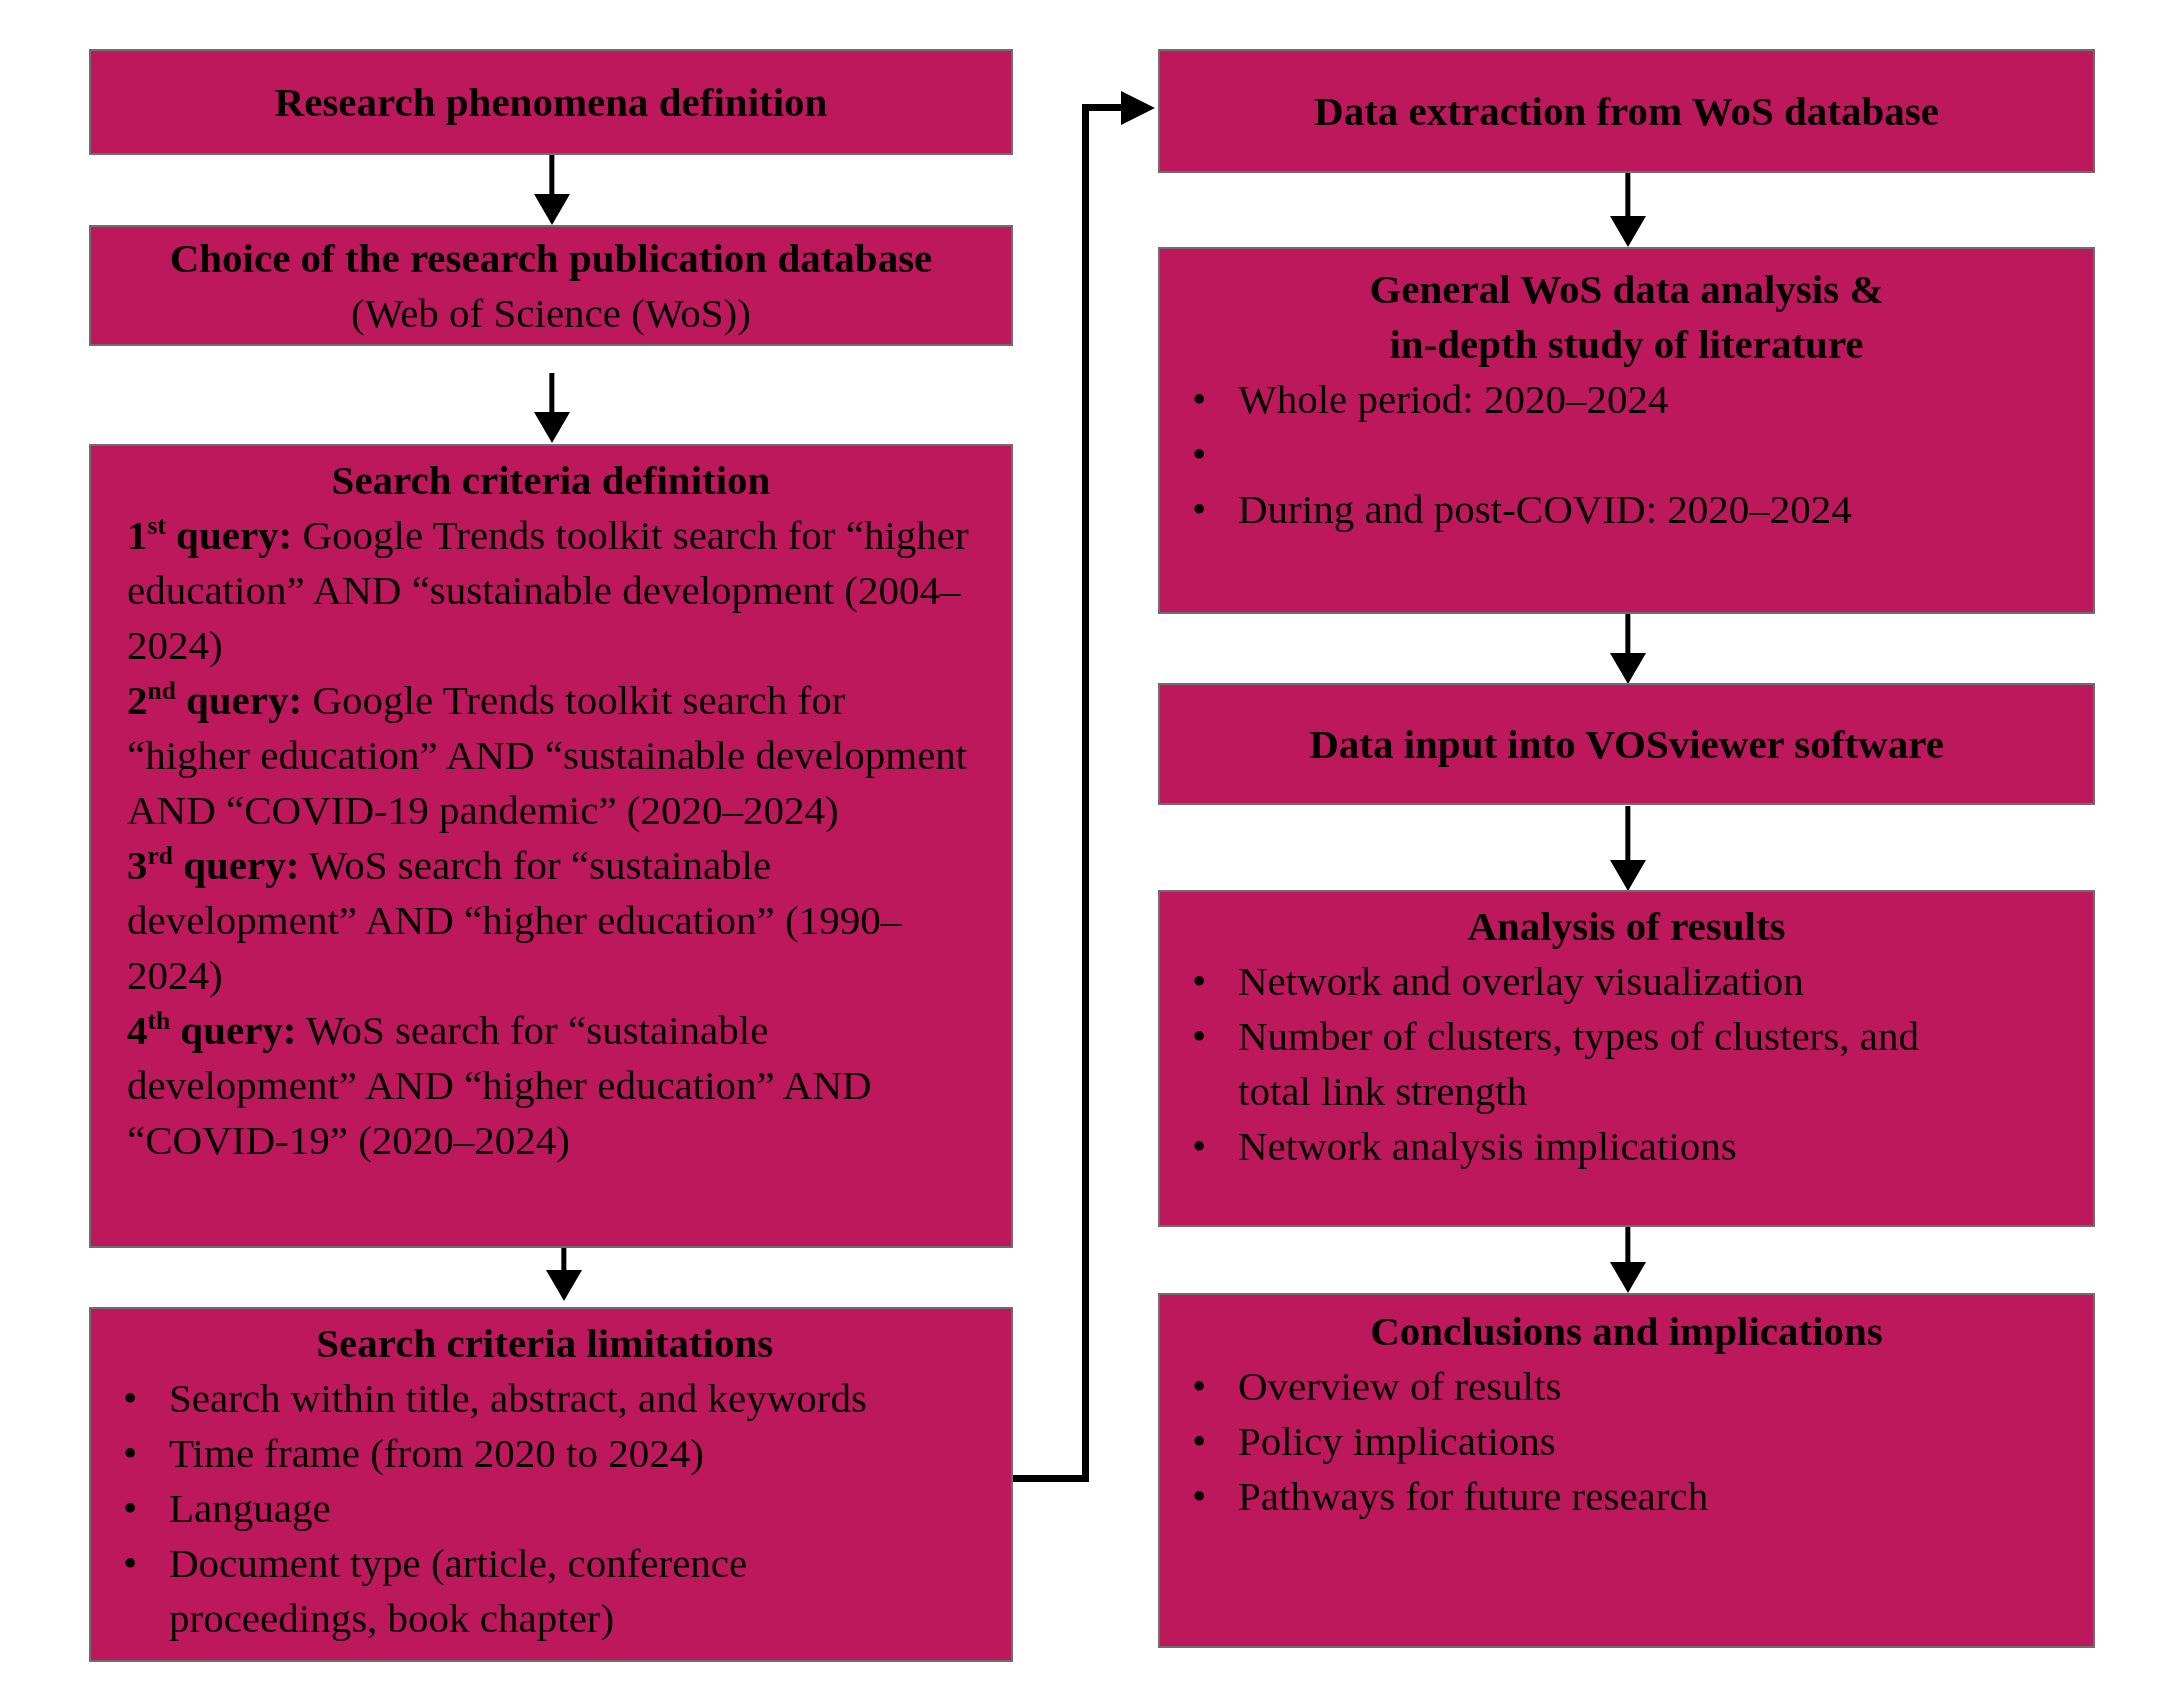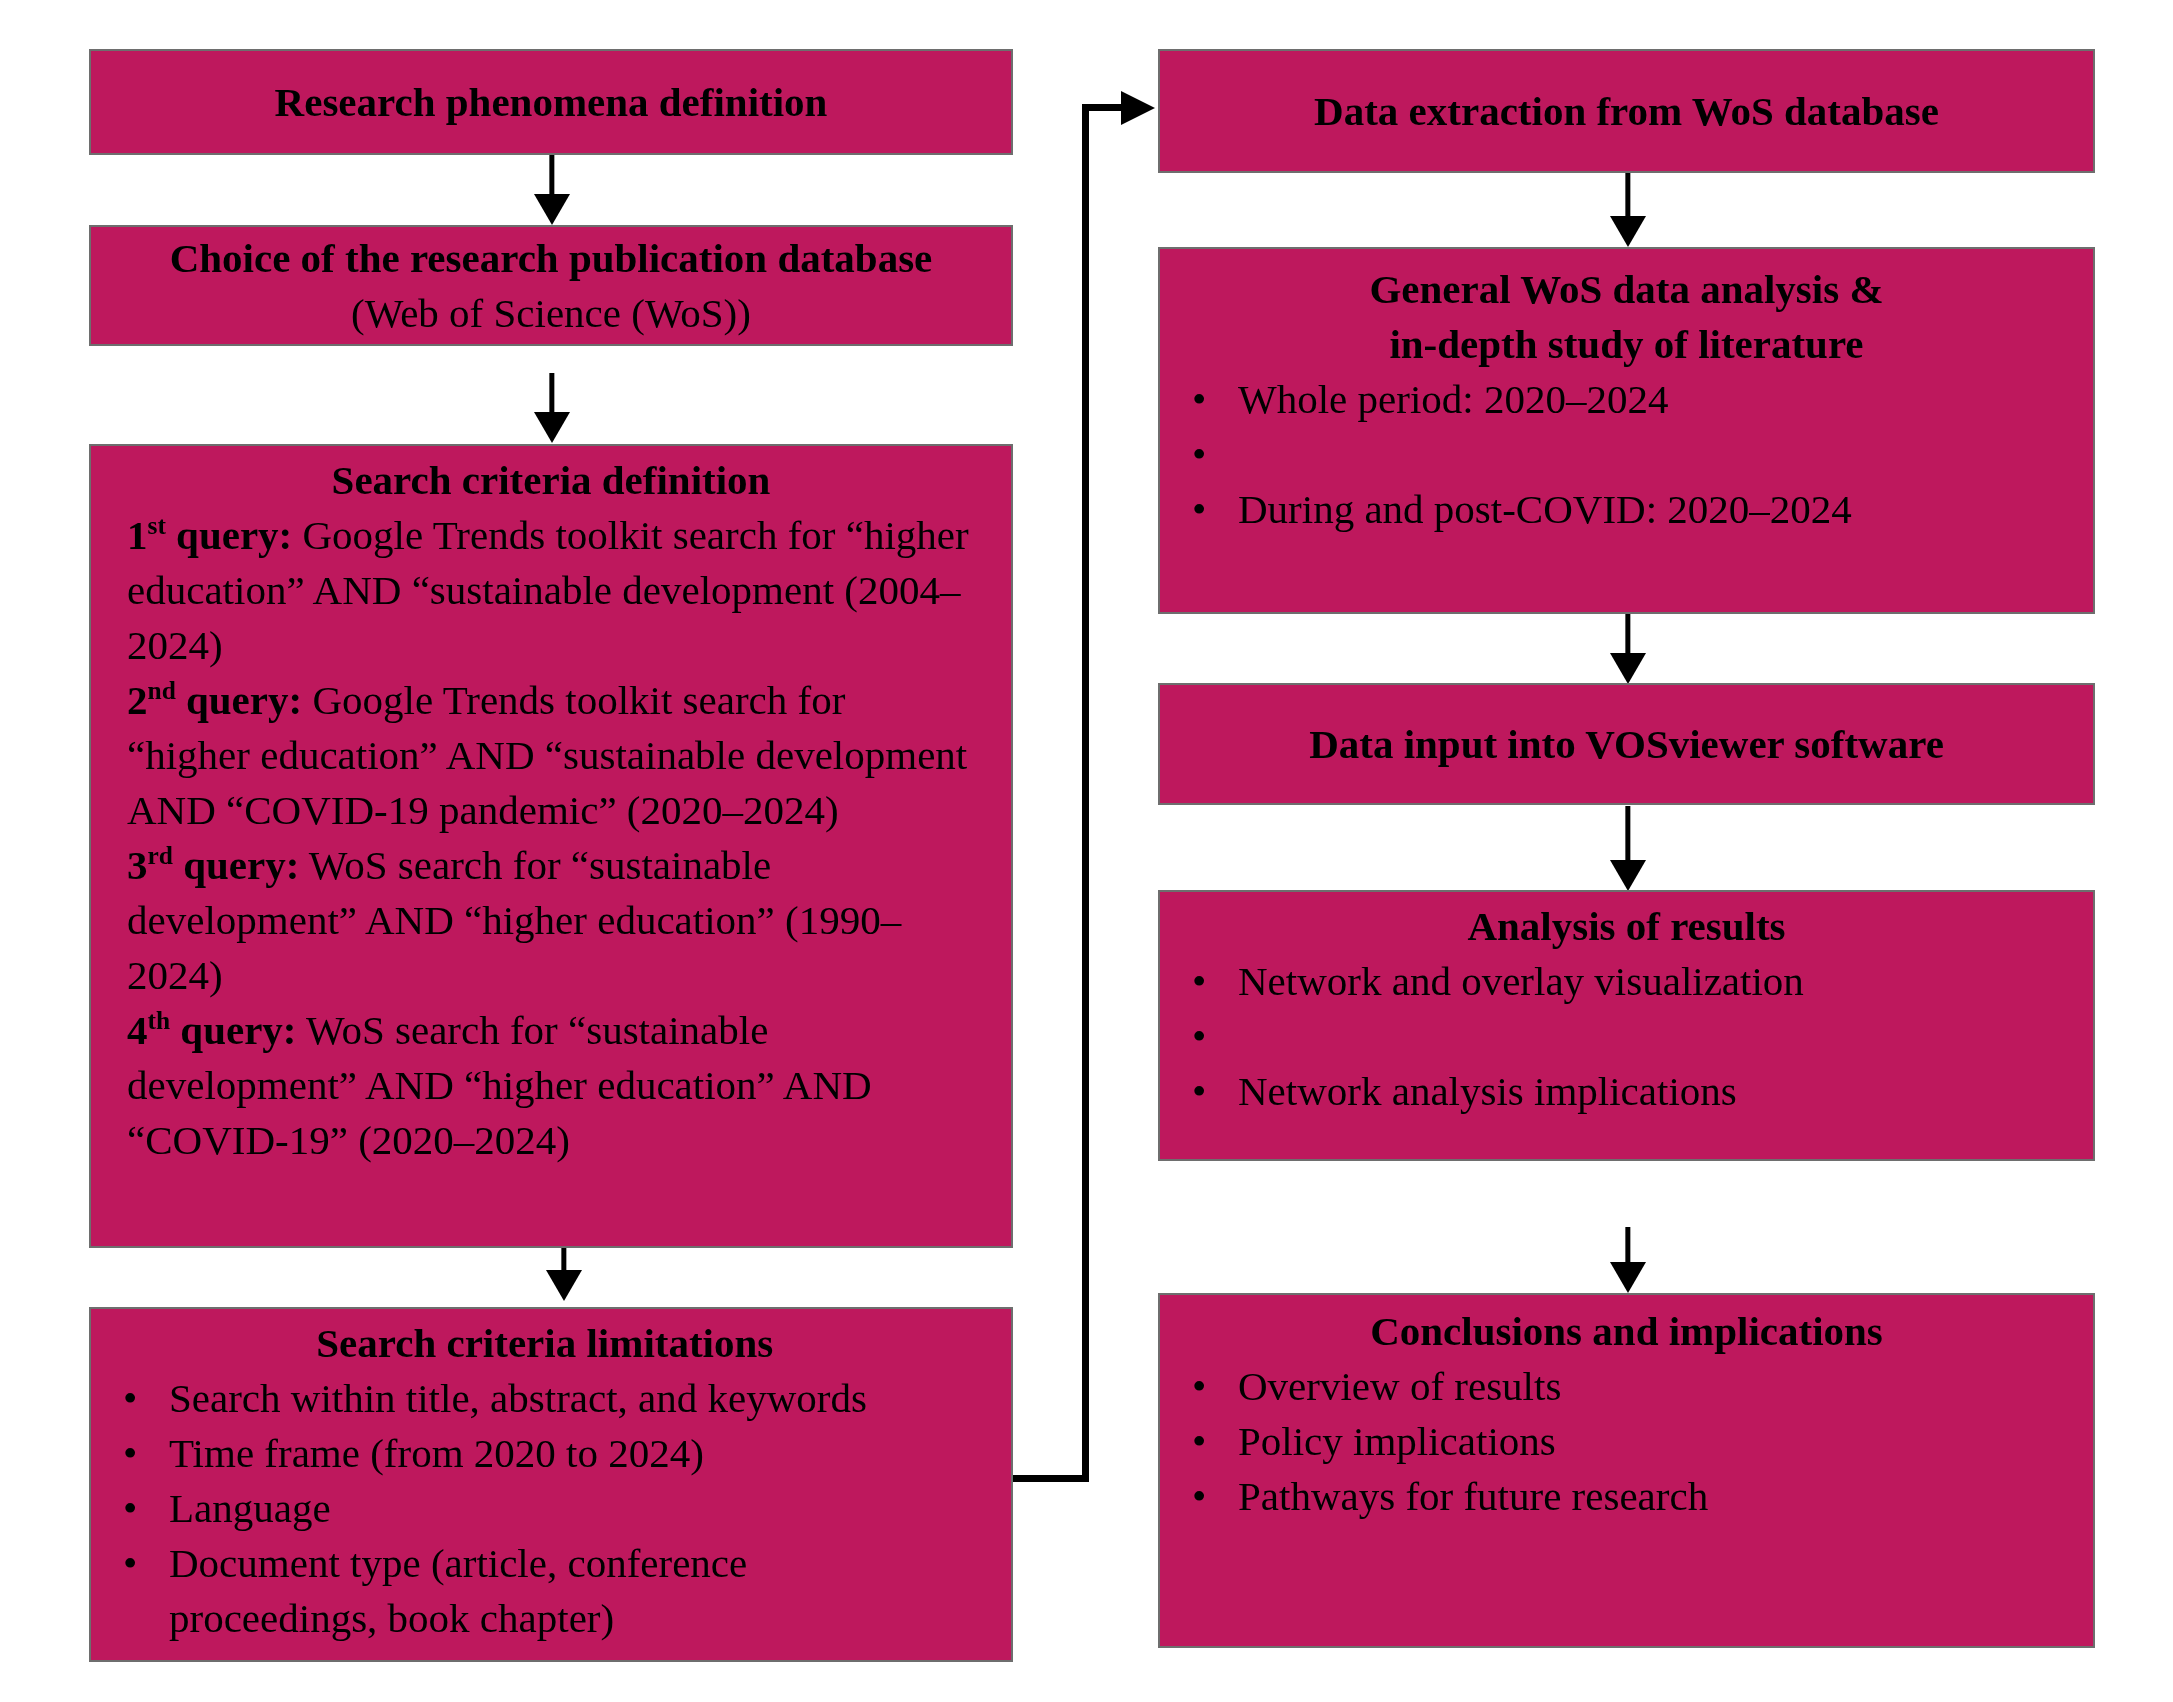--- a/index.html
+++ b/index.html
@@ -169,31 +169,32 @@
 
   <div class="box center-box" style="left:1158px; top:683px; width:937px; height:122px;">
     <div class="box-title">Data input into VOSviewer software</div>
   </div>
 
   <div class="v-arrow" style="left:1608px; top:806px; height:85px;">
     <div class="stem"></div>
     <div class="head"></div>
   </div>
 
-  <div class="box" style="left:1158px; top:890px; width:937px; height:271px; padding-top:7.1px;">
+  <div class="box" style="left:1158px; top:890px; width:937px; height:337px; padding-top:7.1px;">
     <div class="box-title">Analysis of results</div>
     <div>
 
         <div class="bullet-row">
           <span class="bullet-glyph">•</span>
           <span class="bullet-text-right">Network and overlay visualization</span>
         </div>
 
         <div class="bullet-row">
           <span class="bullet-glyph">•</span>
+          <span class="bullet-text-right">Number of clusters, types of clusters, and total link strength</span>
         </div>
 
         <div class="bullet-row">
           <span class="bullet-glyph">•</span>
           <span class="bullet-text-right">Network analysis implications</span>
         </div>
       </div>
   </div>
 
   <div class="v-arrow" style="left:1608px; top:1227px; height:66px;">

